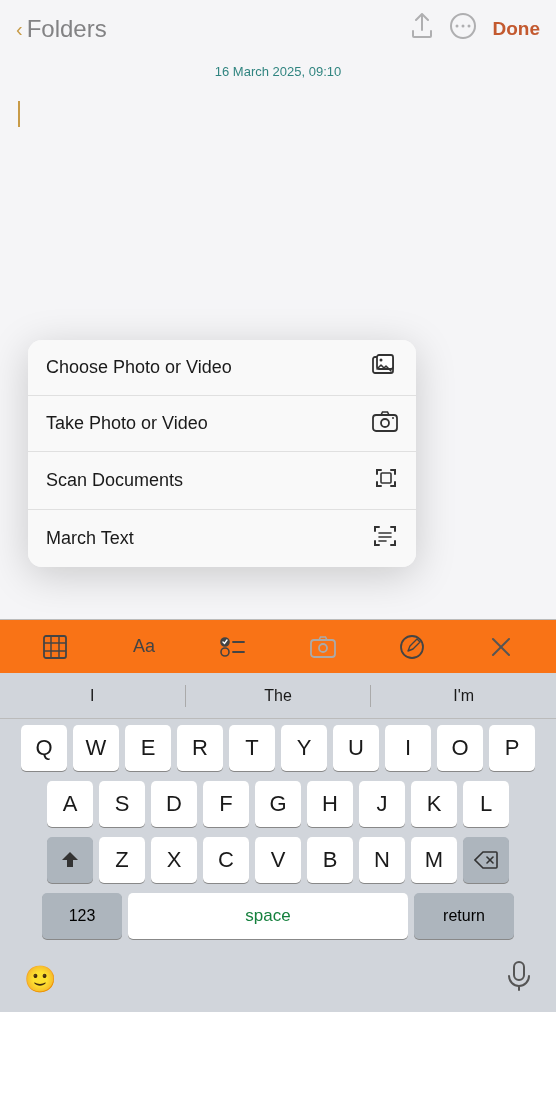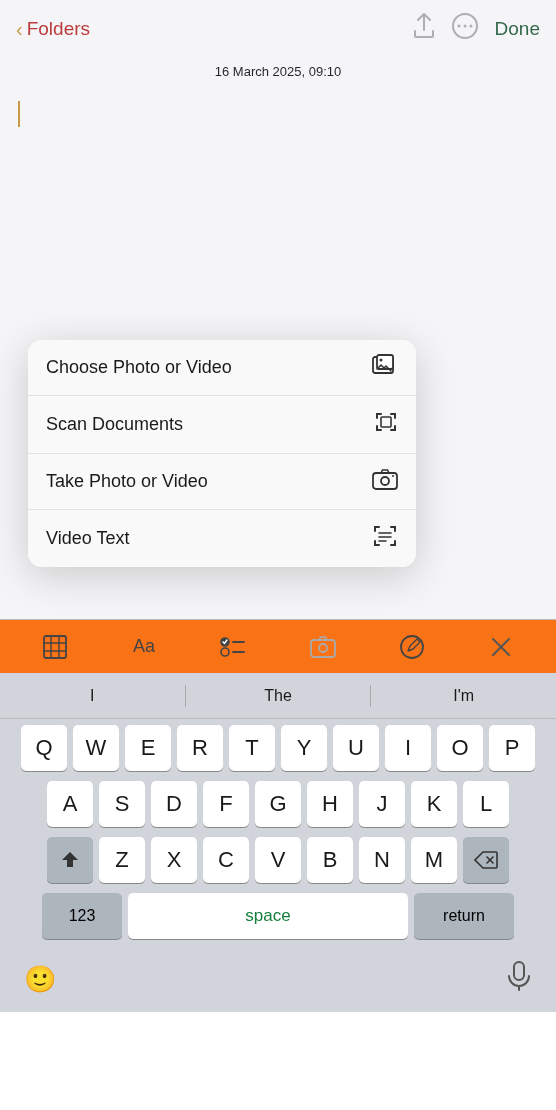--- a/index.html
+++ b/index.html
@@ -25,53 +25,53 @@
       display: flex;
       align-items: center;
       gap: 4px;
     }
     .nav-chevron {
       color: #c8922a;
       font-size: 20px;
       font-weight: 400;
     }
     .nav-folders {
-      color: #b91c1c;
-      font-size: 19px;
+      color: #737373;
+      font-size: 24px;
       font-weight: 400;
     }
     .nav-center {
       display: flex;
       align-items: center;
       gap: 16px;
     }
     .nav-share-icon {
       color: #999;
       font-size: 22px;
     }
     .nav-more-icon {
       color: #999;
       font-size: 22px;
     }
     .nav-done {
-      color: #14532d;
+      color: #c2410c;
       font-size: 19px;
-      font-weight: 400;
+      font-weight: 700;
     }
 
     
     .note-area {
       padding: 10px 18px 0;
       min-height: 280px;
       background: #fff;
       position: relative;
     }
     .note-date {
       text-align: center;
-      color: #000000;
+      color: #0f766e;
       font-size: 13px;
       margin-bottom: 18px;
     }
     .note-cursor {
       display: inline-block;
       width: 2px;
       height: 26px;
       background: #c8922a;
       margin-top: 4px;
       animation: blink 1s step-end infinite;
@@ -300,43 +300,43 @@
       <svg width="26" height="22" viewBox="0 0 26 22" fill="none" xmlns="http://www.w3.org/2000/svg">
         <rect x="1" y="3" width="20" height="16" rx="2" stroke="#333" stroke-width="1.8"></rect>
         <rect x="5" y="1" width="16" height="14" rx="2" stroke="#333" stroke-width="1.8" fill="white"></rect>
         <circle cx="9" cy="6" r="1.5" fill="#333"></circle>
         <path d="M5 15l4-4 3 3 2-2 5 5" stroke="#333" stroke-width="1.5" stroke-linecap="round" stroke-linejoin="round"></path>
       </svg>
     </span>
   </div>
 
   <div class="menu-item">
-    <span class="menu-item-label">Scan Documents</span>
-    <span class="menu-item-icon">
-      <svg width="24" height="24" viewBox="0 0 24 24" fill="none" xmlns="http://www.w3.org/2000/svg">
-        <path d="M3 8V4h4M21 8V4h-4M3 16v4h4M21 16v4h-4" stroke="#333" stroke-width="2" stroke-linecap="round"></path>
-        <rect x="7" y="7" width="10" height="10" rx="1" stroke="#333" stroke-width="1.6"></rect>
-      </svg>
-    </span>
-  </div>
-
-  <div class="menu-item">
     <span class="menu-item-label">Take Photo or Video</span>
     <span class="menu-item-icon">
       <svg width="26" height="22" viewBox="0 0 26 22" fill="none" xmlns="http://www.w3.org/2000/svg">
         <rect x="1" y="5" width="24" height="16" rx="3" stroke="#333" stroke-width="1.8"></rect>
         <circle cx="13" cy="13" r="4" stroke="#333" stroke-width="1.8"></circle>
         <path d="M9 5l1.5-3h5L17 5" stroke="#333" stroke-width="1.6" stroke-linecap="round"></path>
         <circle cx="21" cy="8" r="1" fill="#333"></circle>
       </svg>
     </span>
   </div>
 
   <div class="menu-item">
-    <span class="menu-item-label">Video Text</span>
+    <span class="menu-item-label">Scan Documents</span>
+    <span class="menu-item-icon">
+      <svg width="24" height="24" viewBox="0 0 24 24" fill="none" xmlns="http://www.w3.org/2000/svg">
+        <path d="M3 8V4h4M21 8V4h-4M3 16v4h4M21 16v4h-4" stroke="#333" stroke-width="2" stroke-linecap="round"></path>
+        <rect x="7" y="7" width="10" height="10" rx="1" stroke="#333" stroke-width="1.6"></rect>
+      </svg>
+    </span>
+  </div>
+
+  <div class="menu-item">
+    <span class="menu-item-label">March Text</span>
     <span class="menu-item-icon">
       <svg width="26" height="24" viewBox="0 0 26 24" fill="none" xmlns="http://www.w3.org/2000/svg">
         <path d="M3 7V3h4M23 7V3h-4M3 17v4h4M23 17v4h-4" stroke="#333" stroke-width="2" stroke-linecap="round"></path>
         <line x1="7" y1="9" x2="19" y2="9" stroke="#333" stroke-width="1.6" stroke-linecap="round"></line>
         <line x1="7" y1="13" x2="19" y2="13" stroke="#333" stroke-width="1.6" stroke-linecap="round"></line>
         <line x1="7" y1="17" x2="14" y2="17" stroke="#333" stroke-width="1.6" stroke-linecap="round"></line>
       </svg>
     </span>
   </div>
 </div>

